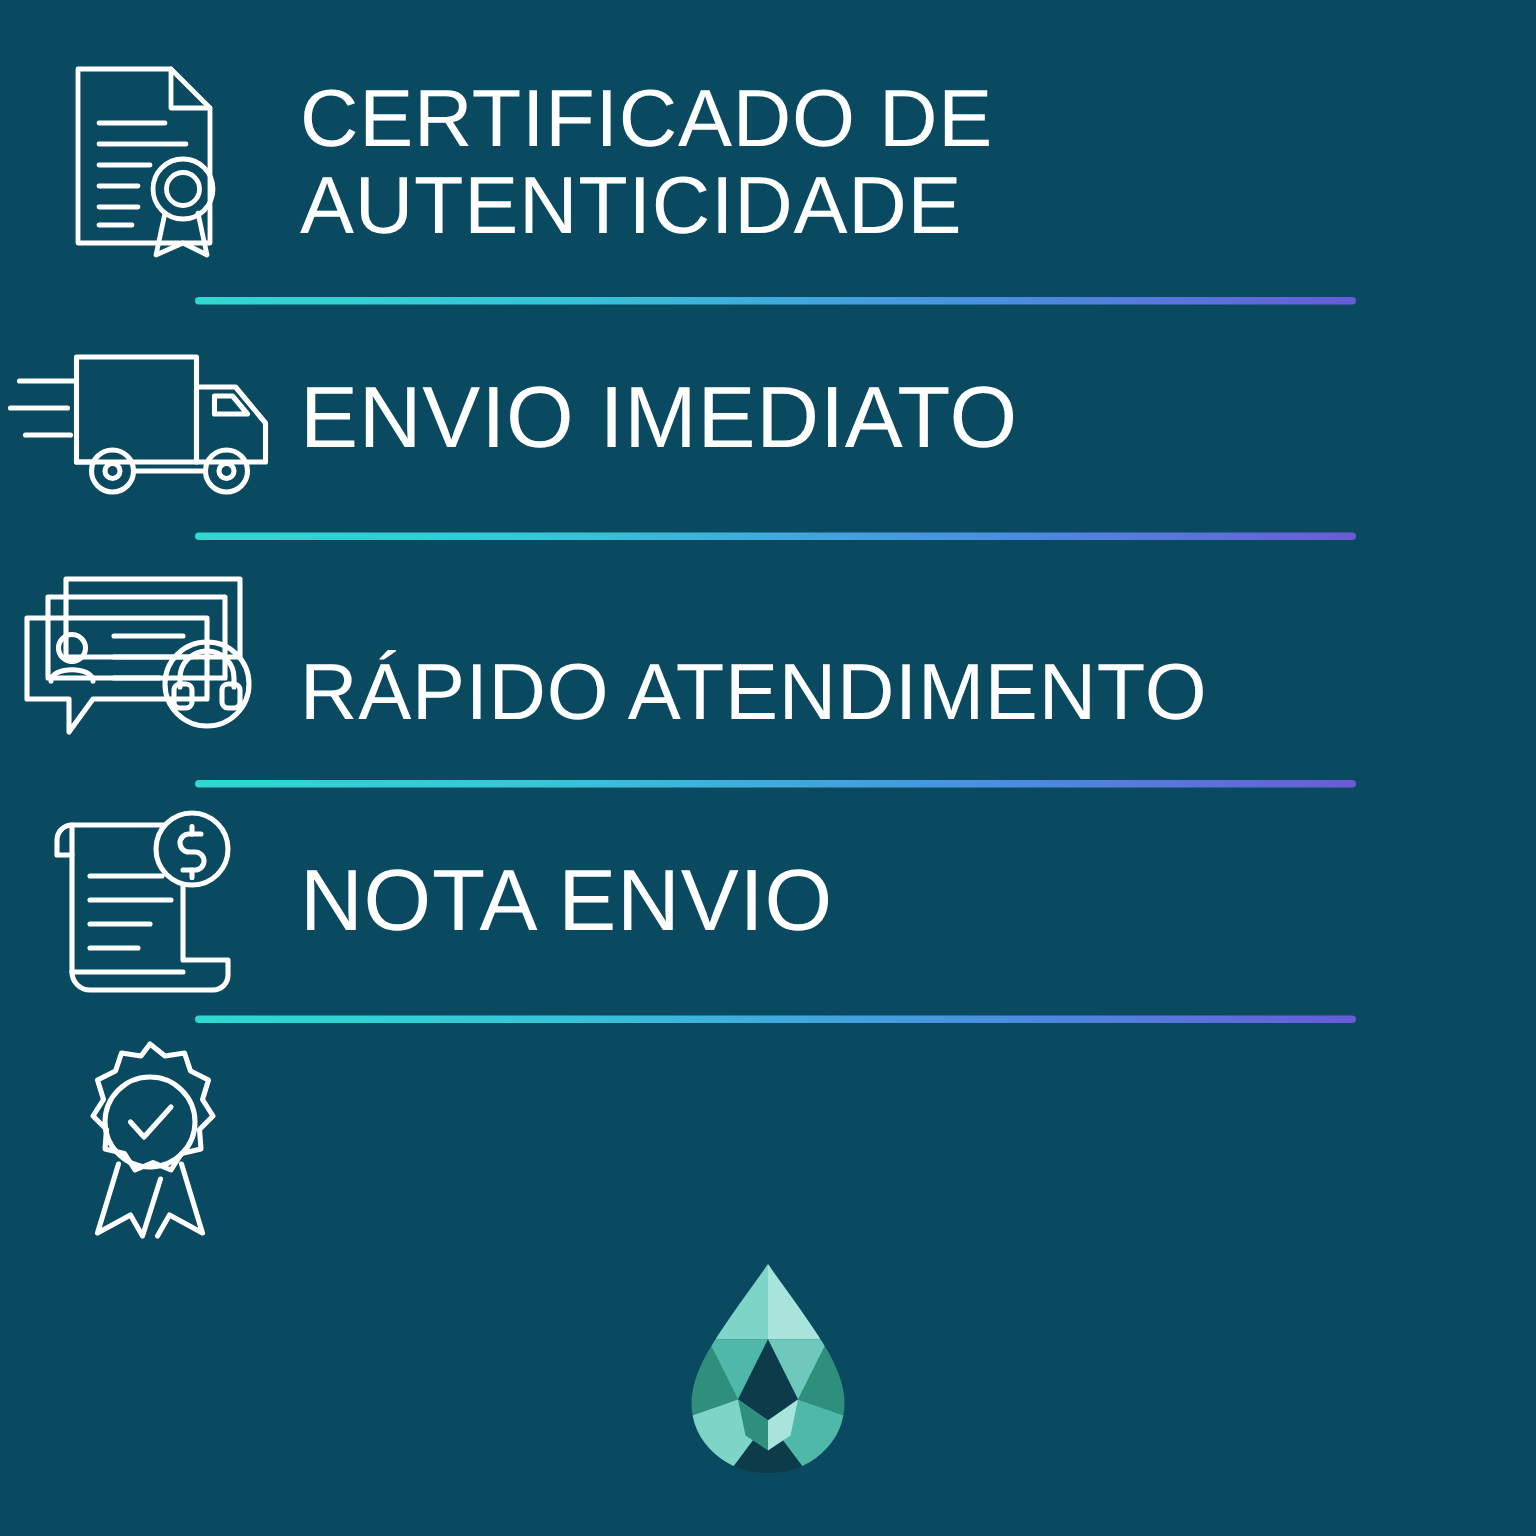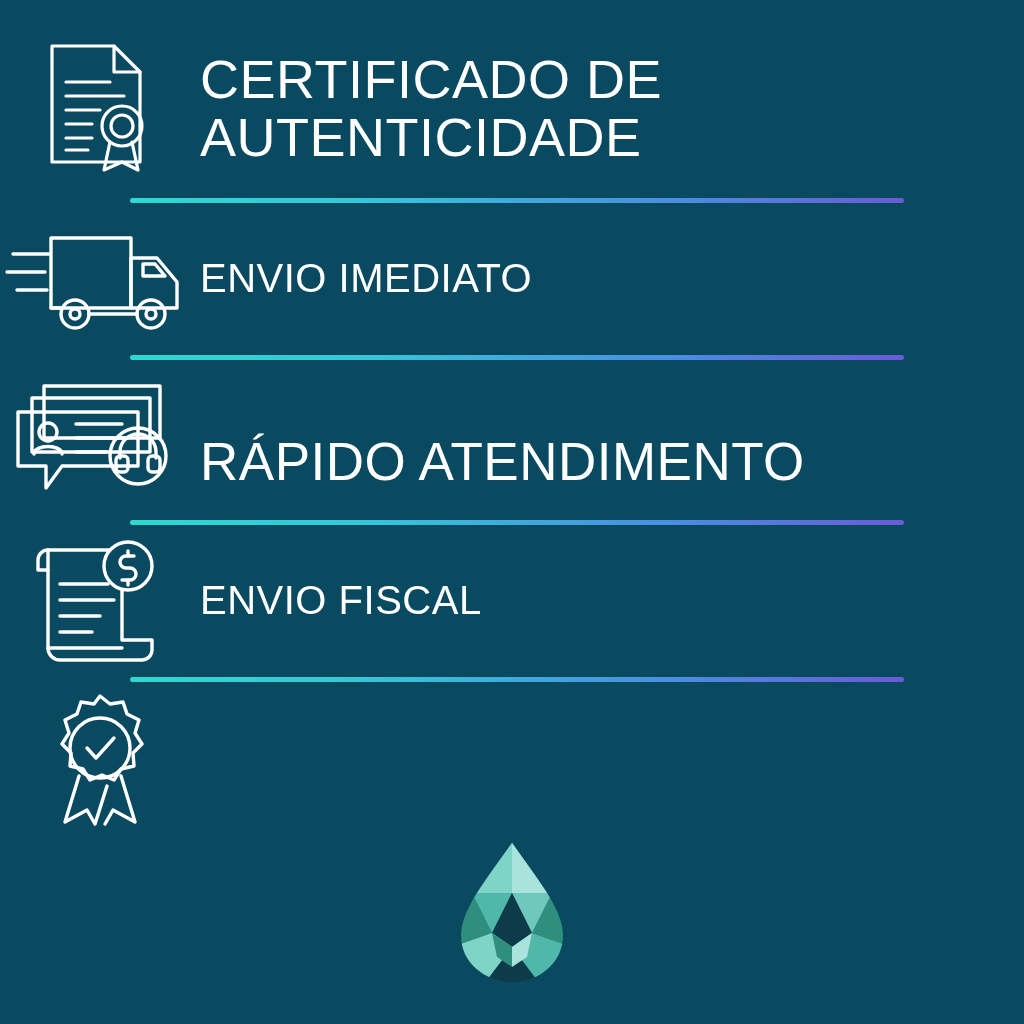--- a/index.html
+++ b/index.html
@@ -32,21 +32,21 @@
   }
   .icon-cell {
     width: 200px;
     min-width: 200px;
     display: flex;
     align-items: center;
     justify-content: center;
   }
   .label-cell {
     color: #ffffff;
-    font-size: 40px;
+    font-size: 58px;
     line-height: 1.08;
     letter-spacing: 0.5px;
     font-weight: 400;
     white-space: pre-line;
   }
   .divider {
     height: 5px;
     margin: 0 120px 0 130px;
     background: linear-gradient(90deg, #2fd8d0 0%, #36c6d8 30%, #4a8ee0 70%, #6a5bd6 100%);
     border-radius: 3px;
@@ -149,21 +149,21 @@
           <path d="M30 48 H78"></path>
           <path d="M30 64 H84"></path>
           <path d="M30 80 H70"></path>
           <path d="M30 96 H62"></path>
           <path d="M18 112 H92"></path>
           <circle cx="98" cy="30" r="24" fill="#0a4a60"></circle>
           <path d="M104 20 h-8 a6 6 0 0 0 0 12 h4 a6 6 0 0 1 0 12 h-8"></path>
           <path d="M98 15 V20 M98 44 V49"></path>
         </svg>
       </div>
-      <div class="label-cell">ENVIO FISCAL</div>
+      <div class="label-cell">NOTA ENVIO</div>
     </div>
     <div class="divider"></div>
 
     <div class="feature-row row-4">
       <div class="icon-cell">
         <svg width="130" height="140" viewBox="0 0 130 140" fill="none" stroke="#ffffff" stroke-width="3.4" stroke-linecap="round" stroke-linejoin="round">
           <path d="M65 6 l10 8 l13 -2 l4 12 l12 6 l-4 13 l7 11 l-9 9 l1 13 l-13 3 l-7 11 l-12 -5 l-12 5 l-7 -11 l-13 -3 l1 -13 l-9 -9 l7 -11 l-4 -13 l12 -6 l4 -12 l13 2 Z"></path>
           <circle cx="65" cy="58" r="30"></circle>
           <path d="M52 58 l9 10 l18 -20"></path>
           <path d="M44 86 L30 132 L52 120 L60 134 L72 96"></path>

